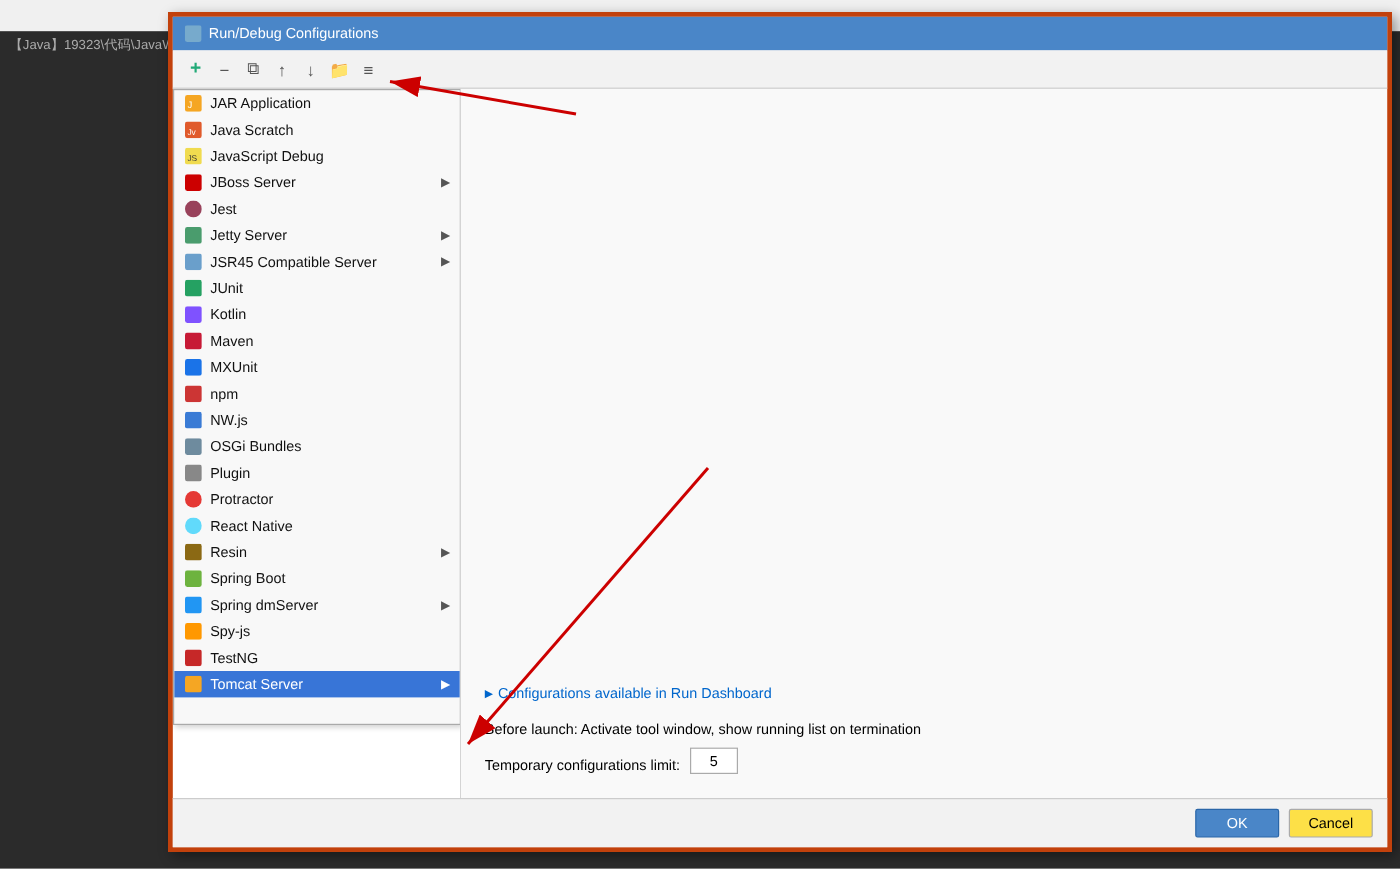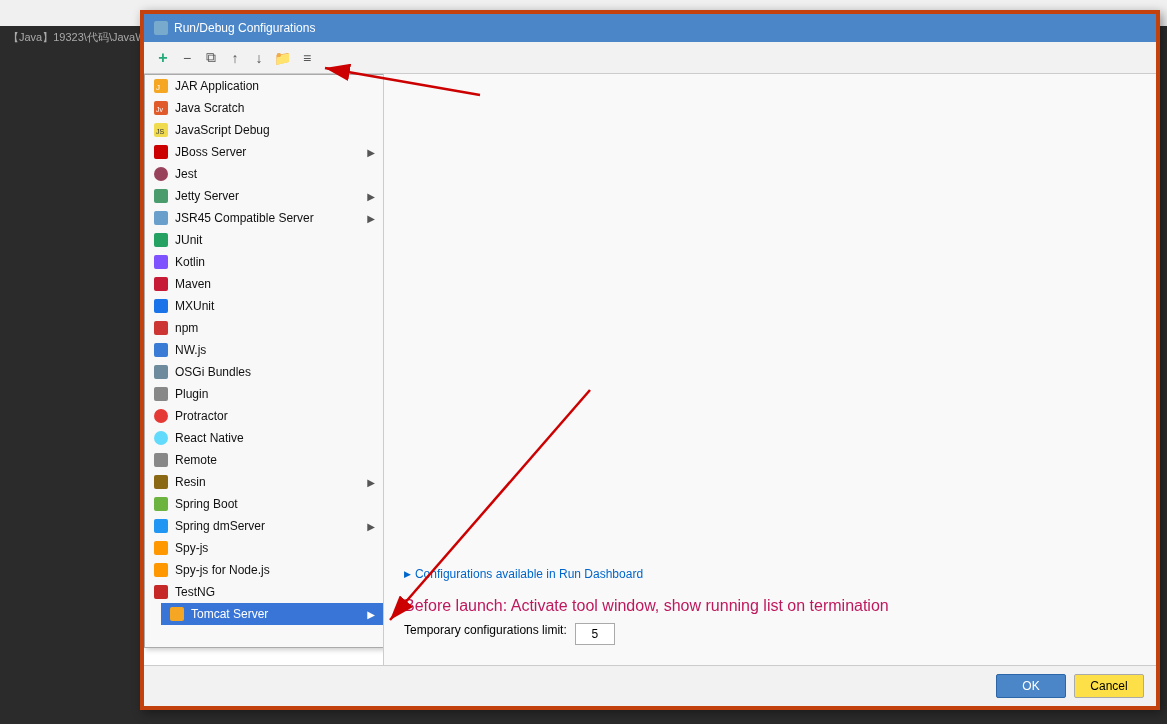--- a/index.html
+++ b/index.html
@@ -127,21 +127,20 @@
       padding: 3px 8px;
       cursor: pointer;
       font-size: 12px;
       color: #111;
       min-height: 22px;
       gap: 6px;
     }
     .menu-item.selected {
       background: #3875d7;
       color: white;
-      margin-left: 16px;
     }
     .menu-item.selected .item-arrow { color: white; }
 
     .item-icon {
       width: 16px;
       height: 16px;
       flex-shrink: 0;
       display: flex;
       align-items: center;
       justify-content: center;
@@ -184,21 +183,21 @@
       align-items: center;
       gap: 4px;
     }
     .run-dashboard-link::before {
       content: '▶';
       font-size: 9px;
     }
 
     .limit-row {
       display: flex;
-      align-items: flex-start;
+      align-items: flex-end;
       gap: 8px;
       margin-top: 8px;
     }
     .limit-input {
       width: 40px;
       height: 22px;
       border: 1px solid #aaa;
       text-align: center;
       font-size: 12px;
     }
@@ -410,28 +409,20 @@
             <span class="item-icon">
               <svg width="14" height="14">
                 <circle cx="7" cy="7" r="7" fill="#61dafb"></circle>
               </svg>
             </span>
             <span class="item-label">React Native</span>
           </div>
           <div class="menu-item">
             <span class="item-icon">
               <svg width="14" height="14">
-                <rect width="14" height="14" rx="2" fill="#888"></rect>
-              </svg>
-            </span>
-            <span class="item-label">Remote</span>
-          </div>
-          <div class="menu-item">
-            <span class="item-icon">
-              <svg width="14" height="14">
                 <rect width="14" height="14" rx="2" fill="#8b6914"></rect>
               </svg>
             </span>
             <span class="item-label">Resin</span>
             <span class="item-arrow">▶</span>
           </div>
           <div class="menu-item">
             <span class="item-icon">
               <svg width="14" height="14">
                 <rect width="14" height="14" rx="2" fill="#6db33f"></rect>
@@ -448,28 +439,20 @@
             <span class="item-label">Spring dmServer</span>
             <span class="item-arrow">▶</span>
           </div>
           <div class="menu-item">
             <span class="item-icon">
               <svg width="14" height="14">
                 <rect width="14" height="14" rx="2" fill="#ff9800"></rect>
               </svg>
             </span>
             <span class="item-label">Spy-js</span>
-          </div>
-          <div class="menu-item">
-            <span class="item-icon">
-              <svg width="14" height="14">
-                <rect width="14" height="14" rx="2" fill="#ff9800"></rect>
-              </svg>
-            </span>
-            <span class="item-label">Spy-js for Node.js</span>
           </div>
           <div class="menu-item">
             <span class="item-icon">
               <svg width="14" height="14">
                 <rect width="14" height="14" rx="2" fill="#c62828"></rect>
               </svg>
             </span>
             <span class="item-label">TestNG</span>
           </div>
           <div class="menu-item selected">
@@ -486,21 +469,21 @@
 
     </div>
 
     <div class="right-panel">
 
       <div style="margin-top: auto;">
         <div class="run-dashboard-link">
           <span>Configurations available in Run Dashboard</span>
         </div>
 
-        <div style="margin-top: 16px; font-size: 16px; color: #be185d;">
+        <div style="margin-top: 16px; font-size: 12px; color: #000000;">
           Before launch: Activate tool window, show running list on termination
         </div>
 
         <div class="limit-row">
           <span>Temporary configurations limit:</span>
           <input class="limit-input" type="text" value="5" style="">
         </div>
       </div>
     </div>
   </div>

